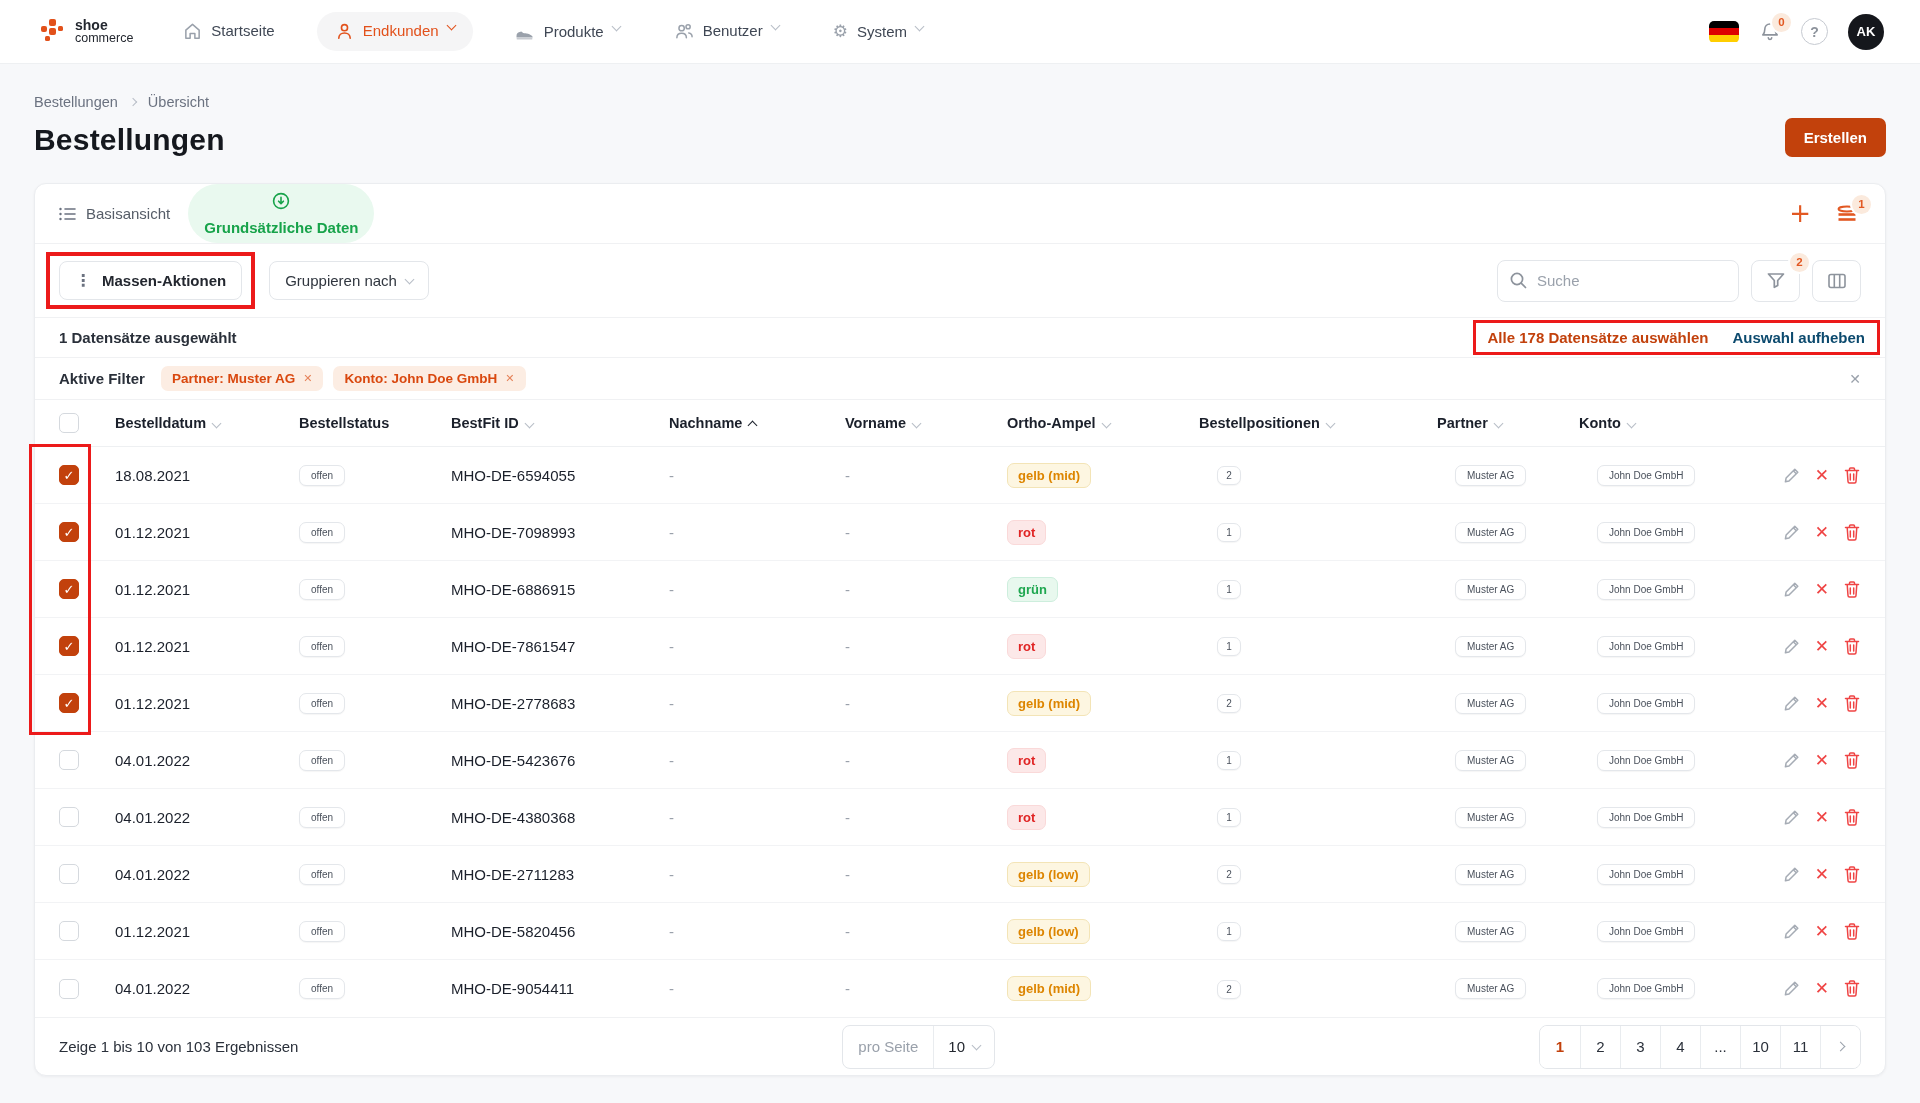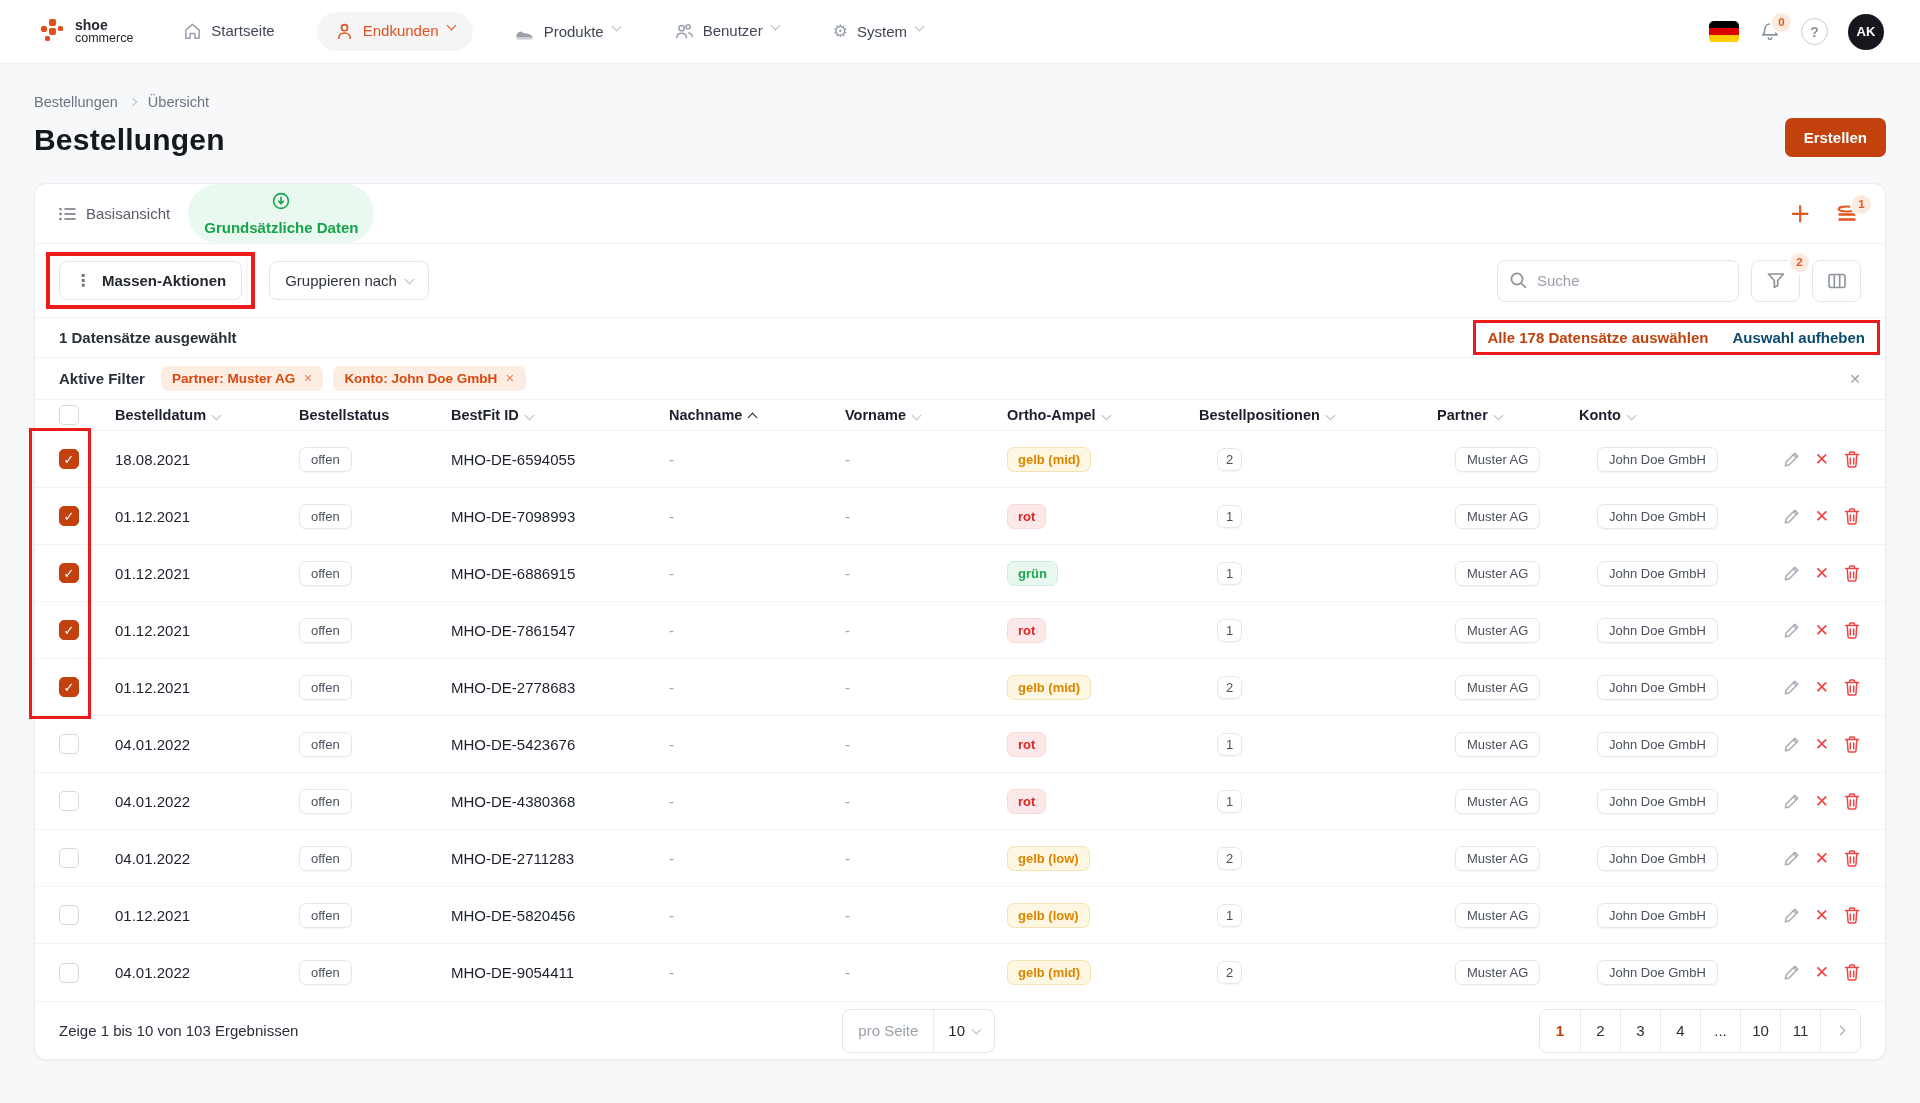--- a/index.html
+++ b/index.html
@@ -69,32 +69,32 @@
 
   .filterbar { height:42px; display:flex; align-items:center; padding:0 24px; border-top:1px solid #f0f1f3; }
   .filter-label { font-size:15px; font-weight:700; color:#2a303a; }
   .chips { display:flex; align-items:center; gap:10px; margin-left:16px; }
   .chip { background:#fcede3; color:#d9480f; font-size:13.5px; font-weight:600; border-radius:7px; padding:5px 11px; display:inline-flex; align-items:center; gap:8px; cursor:pointer; }
   .chip .x { font-size:11px; opacity:.65; }
   .filterbar .close-all { margin-left:auto; color:#9aa1ab; font-size:14px; cursor:pointer; }
 
   
   .grid { display:grid; grid-template-columns:56px 184px 152px 218px 176px 162px 192px 238px 142px 178px minmax(0,1fr); align-items:center; padding:0 24px; }
-  .thead { height:32px; border-top:1px solid #f0f1f3; border-bottom:1px solid #eef0f2; }
+  .thead { height:48px; border-top:1px solid #f0f1f3; border-bottom:1px solid #eef0f2; }
   .hcell { font-size:14.5px; font-weight:700; color:#1b202b; display:flex; align-items:center; cursor:pointer; }
   .hcell .chev { margin-left:7px; }
   .chev-up { transform:rotate(-135deg) !important; border-color:#1b202b !important; vertical-align:-1px; margin-top:4px; }
   .tbody { position:relative; }
   .trow { height:57px; border-bottom:1px solid #f2f3f5; }
   .trow:last-child { border-bottom:none; }
   .cbx { width:20px; height:20px; border-radius:5px; border:1.5px solid #d5d9de; background:#fff; display:flex; align-items:center; justify-content:center; cursor:pointer; }
   .cbx.on { background:#c2410c; border-color:#c2410c; color:#fff; font-size:13px; font-weight:700; }
   .cell { font-size:15px; color:#1b202b; }
   .cell.muted { color:#9aa1ab; }
-  .pill { display:inline-block; background:#fff; border:1px solid #e4e7eb; border-radius:7px; padding:4px 11px; font-size:13px; color:#4a515c; box-shadow:0 1px 1px rgba(20,24,31,.04); white-space:nowrap; }
+  .pill { display:inline-block; background:#fff; border:1px solid #e4e7eb; border-radius:7px; padding:4px 11px; font-size:10px; color:#4a515c; box-shadow:0 1px 1px rgba(20,24,31,.04); white-space:nowrap; }
   .pill.num { padding:3px 8px; min-width:24px; text-align:center; }
   .abadge { display:inline-block; border-radius:7px; padding:4px 10px; font-size:13px; font-weight:600; white-space:nowrap; }
   .b-amber { background:#fdf6e1; color:#dd8500; border:1px solid #f3e4b6; }
   .b-red   { background:#fce8e8; color:#e02424; border:1px solid #fad9d9; }
   .b-green { background:#e8f8ee; color:#1fa750; border:1px solid #cdeedd; }
   .actions { display:flex; align-items:center; justify-content:flex-end; gap:14px; }
   .act { background:none; border:none; cursor:pointer; padding:0; display:flex; align-items:center; }
   .act.x { color:#ef4444; font-size:17px; line-height:1; }
   .anno-col { position:absolute; left:-6px; top:-3px; width:62px; height:291px; border:3px solid #ec1a1a; pointer-events:none; z-index:5; }
 

